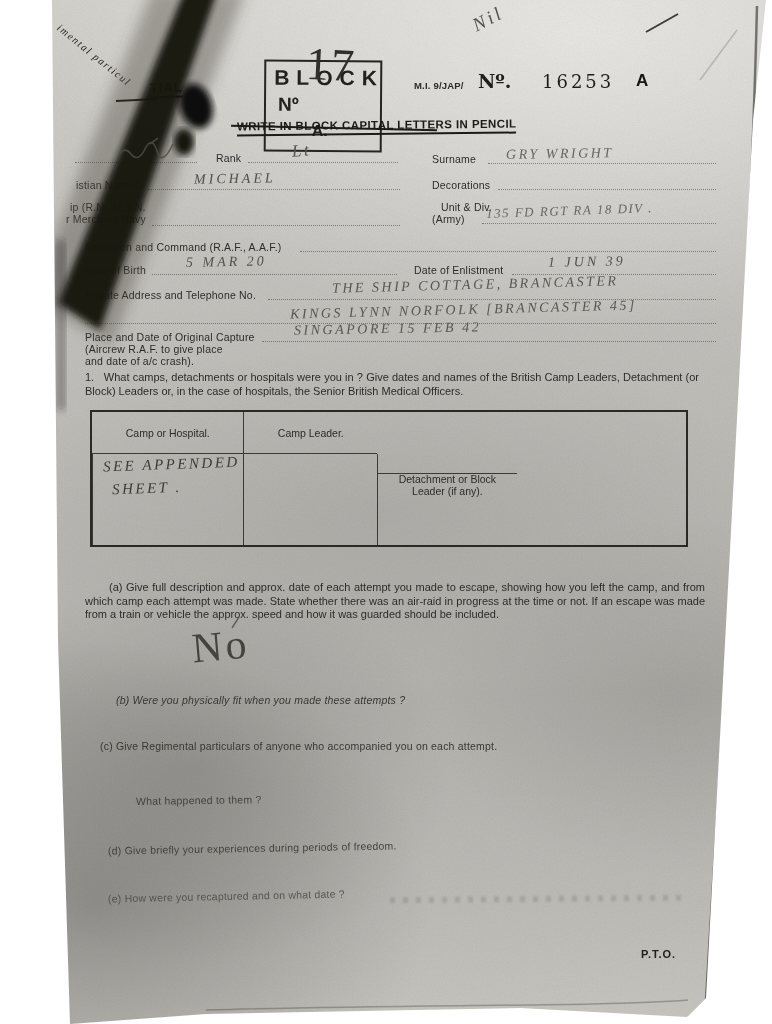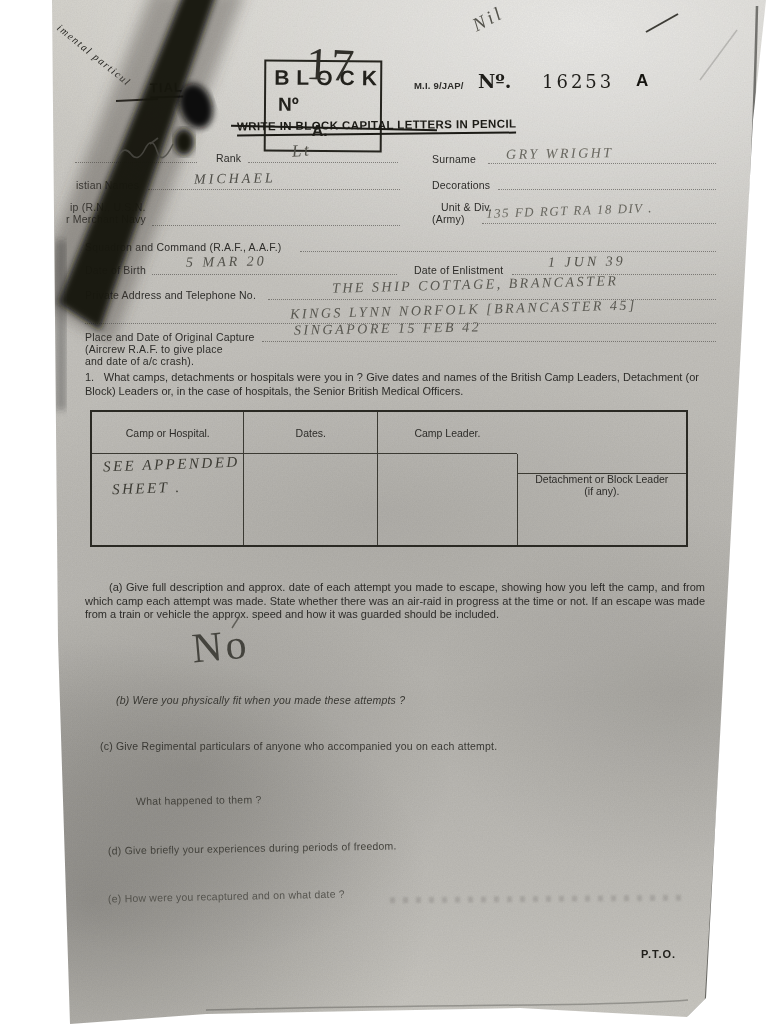--- a/index.html
+++ b/index.html
@@ -107,21 +107,20 @@
     <div class="dots" style="left:262px;top:340px;width:454px;"></div>
     <div class="hw" style="left:294px;top:321px;font-size:14px;color:#5a5952;transform:rotate(-1deg);">SINGAPORE 15 FEB 42</div>
 
     <div class="para" style="left:85px;top:371px;width:614px;">
       <span>1.</span>&nbsp;&nbsp;
       <span>What camps, detachments or hospitals were you in ?  Give dates and names of the British Camp Leaders,  Detachment (or Block) Leaders or, in the case of hospitals, the Senior British Medical Officers.</span>
     </div>
 
     <div class="tbl">
       <div class="hcell first">Camp or Hospital.</div>
-      <div class="hcell">Dates.</div>
       <div class="hcell">Camp Leader.</div>
       <div class="hcell" style="padding-left:14px;padding-right:14px;margin-top:46px;">Detachment or Block Leader (if any).</div>
       <div class="bcell first"></div>
       <div class="bcell"></div>
       <div class="bcell"></div>
       <div class="bcell"></div>
     </div>
     <div class="hw" style="left:103px;top:456px;font-size:15px;letter-spacing:2.5px;color:#3d3c35;transform:rotate(-2deg);">SEE APPENDED</div>
     <div class="hw" style="left:112px;top:480px;font-size:15px;letter-spacing:2.5px;color:#3d3c35;transform:rotate(-2deg);">SHEET .</div>
 

